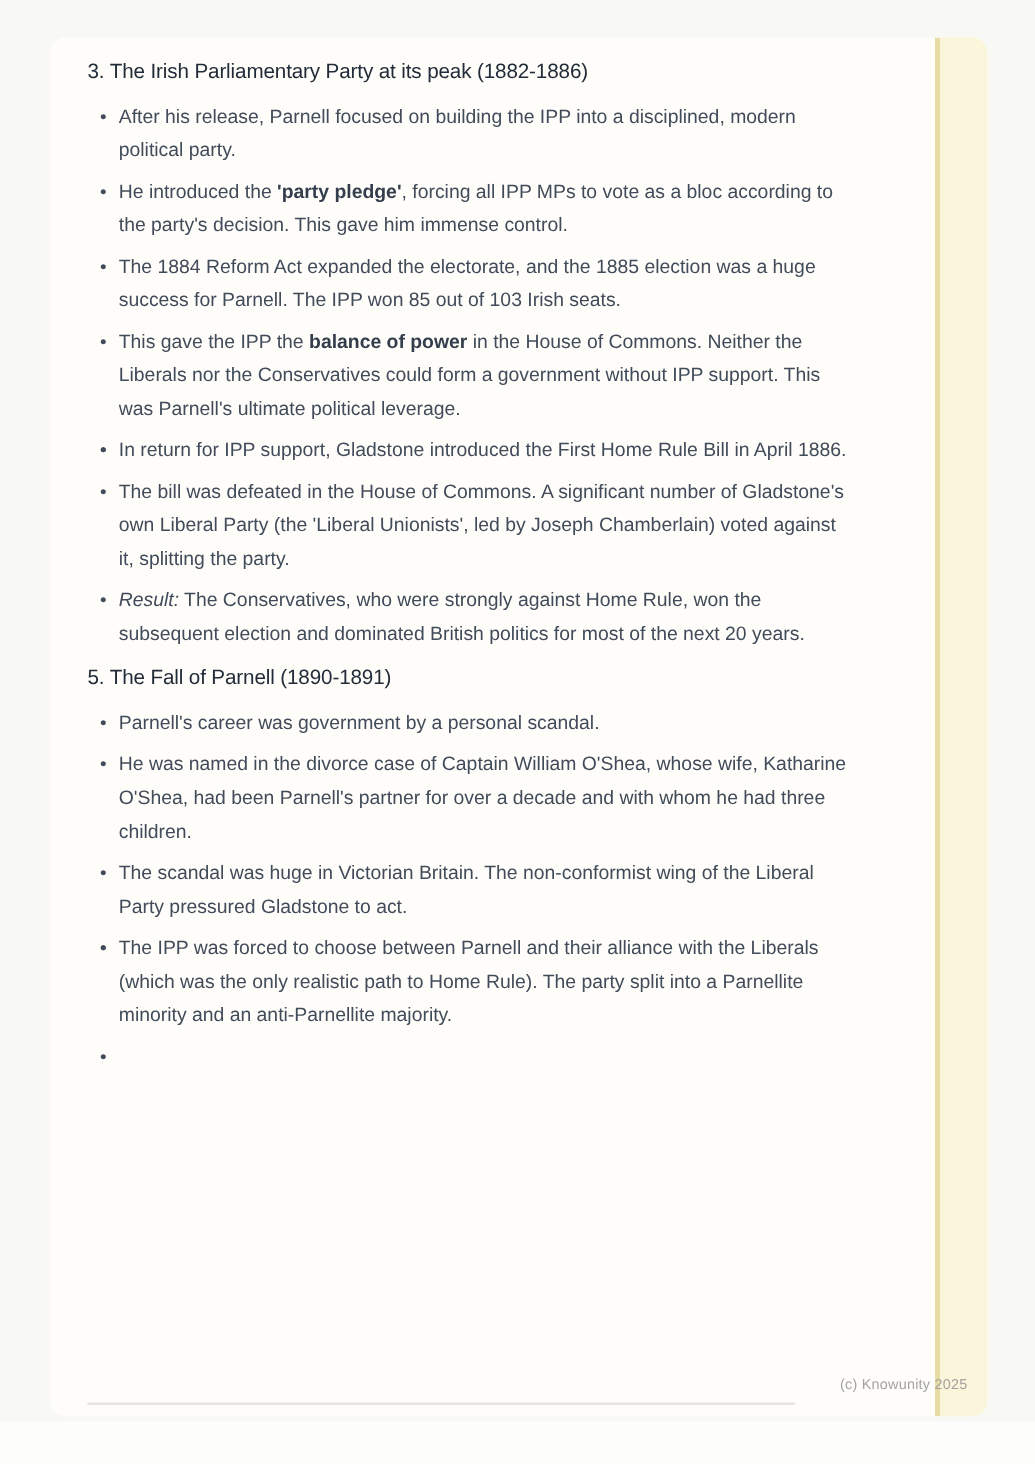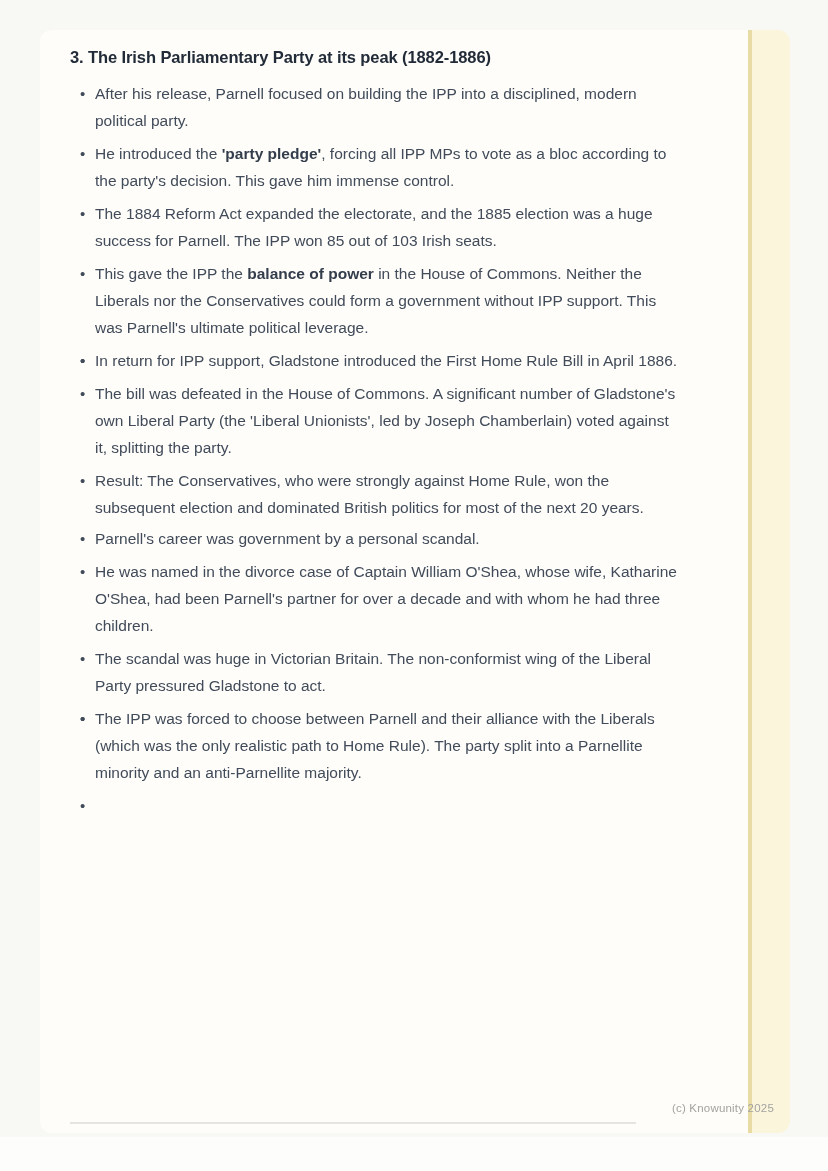--- a/index.html
+++ b/index.html
@@ -30,21 +30,21 @@
     z-index: 1;
   }
   .content {
     position: relative;
     padding: 16px 0 0 30px;
     width: 645px;
   }
   .content h3 {
     font-size: 16.5px;
     line-height: 22px;
-    font-weight: bold;
+    font-weight: normal;
     color: #222b38;
     margin: 10px 0 12px 0;
     letter-spacing: -0.1px;
   }
   .content h3.first { margin-top: 0; }
   .content ul {
     list-style: none;
     margin: 0 0 4px 0;
     padding: 0 0 0 10px;
   }
@@ -59,21 +59,21 @@
   }
   .content li:last-child { margin-bottom: 0; }
   .bullet-marker {
     position: absolute;
     left: 0; top: 0;
     color: #414b59;
     font-size: 15px;
     line-height: 27px;
   }
   .run-b { font-weight: bold; color: #333d4b; }
-  .run-i { }
+  .run-i { font-style: italic; }
   .footer-divider {
     position: absolute;
     left: 30px; bottom: 9px;
     width: 566px; height: 2px;
     background: #e5e4e0;
   }
   .watermark {
     position: absolute;
     right: 16px; bottom: 19px;
     font-size: 11.5px;
@@ -95,20 +95,21 @@
         <li style="color: rgb(65, 75, 89);"><span class="bullet-marker">•</span><span>He introduced the </span><span class="run-b">'party pledge'</span><span>, forcing all IPP MPs to vote as a bloc according to the party's decision. This gave him immense control.</span></li>
         <li style="color: rgb(65, 75, 89);"><span class="bullet-marker">•</span><span>The 1884 Reform Act expanded the electorate, and the 1885 election was a huge success for Parnell. The IPP won 85 out of 103 Irish seats.</span></li>
         <li style="color: rgb(65, 75, 89);"><span class="bullet-marker">•</span><span>This gave the IPP the </span><span class="run-b">balance of power</span><span> in the House of Commons. Neither the Liberals nor the Conservatives could form a government without IPP support. This was Parnell's ultimate political leverage.</span></li>
       </ul>
       <ul>
         <li style="color: rgb(65, 75, 89);"><span class="bullet-marker">•</span></li>
         <li style="color: rgb(65, 75, 89);"><span class="bullet-marker">•</span><span>In return for IPP support, Gladstone introduced the First Home Rule Bill in April 1886.</span></li>
         <li style="color: rgb(65, 75, 89);"><span class="bullet-marker">•</span><span>The bill was defeated in the House of Commons. A significant number of Gladstone's own Liberal Party (the 'Liberal Unionists', led by Joseph Chamberlain) voted against it, splitting the party.</span></li>
         <li style="color: rgb(65, 75, 89);"><span class="bullet-marker">•</span><span class="run-i">Result:</span><span> The Conservatives, who were strongly against Home Rule, won the subsequent election and dominated British politics for most of the next 20 years.</span></li>
       </ul>
+      <h3 class="" style="color: rgb(34, 43, 56);">5. The Fall of Parnell (1890-1891)</h3>
       <ul>
         <li style="color: rgb(65, 75, 89);"><span class="bullet-marker">•</span><span>Parnell's career was government by a personal scandal.</span></li>
         <li style="color: rgb(65, 75, 89);"><span class="bullet-marker">•</span><span>He was named in the divorce case of Captain William O'Shea, whose wife, Katharine O'Shea, had been Parnell's partner for over a decade and with whom he had three children.</span></li>
         <li style="color: rgb(65, 75, 89);"><span class="bullet-marker">•</span><span>The scandal was huge in Victorian Britain. The non-conformist wing of the Liberal Party pressured Gladstone to act.</span></li>
         <li style="color: rgb(65, 75, 89);"><span class="bullet-marker">•</span></li>
         <li style="color: rgb(65, 75, 89);"><span class="bullet-marker">•</span><span>The IPP was forced to choose between Parnell and their alliance with the Liberals (which was the only realistic path to Home Rule). The party split into a Parnellite minority and an anti-Parnellite majority.</span></li>
         <li style="color: rgb(65, 75, 89);"><span class="bullet-marker">•</span></li>
       </ul>
     </div>
   <div class="footer-divider"></div>

